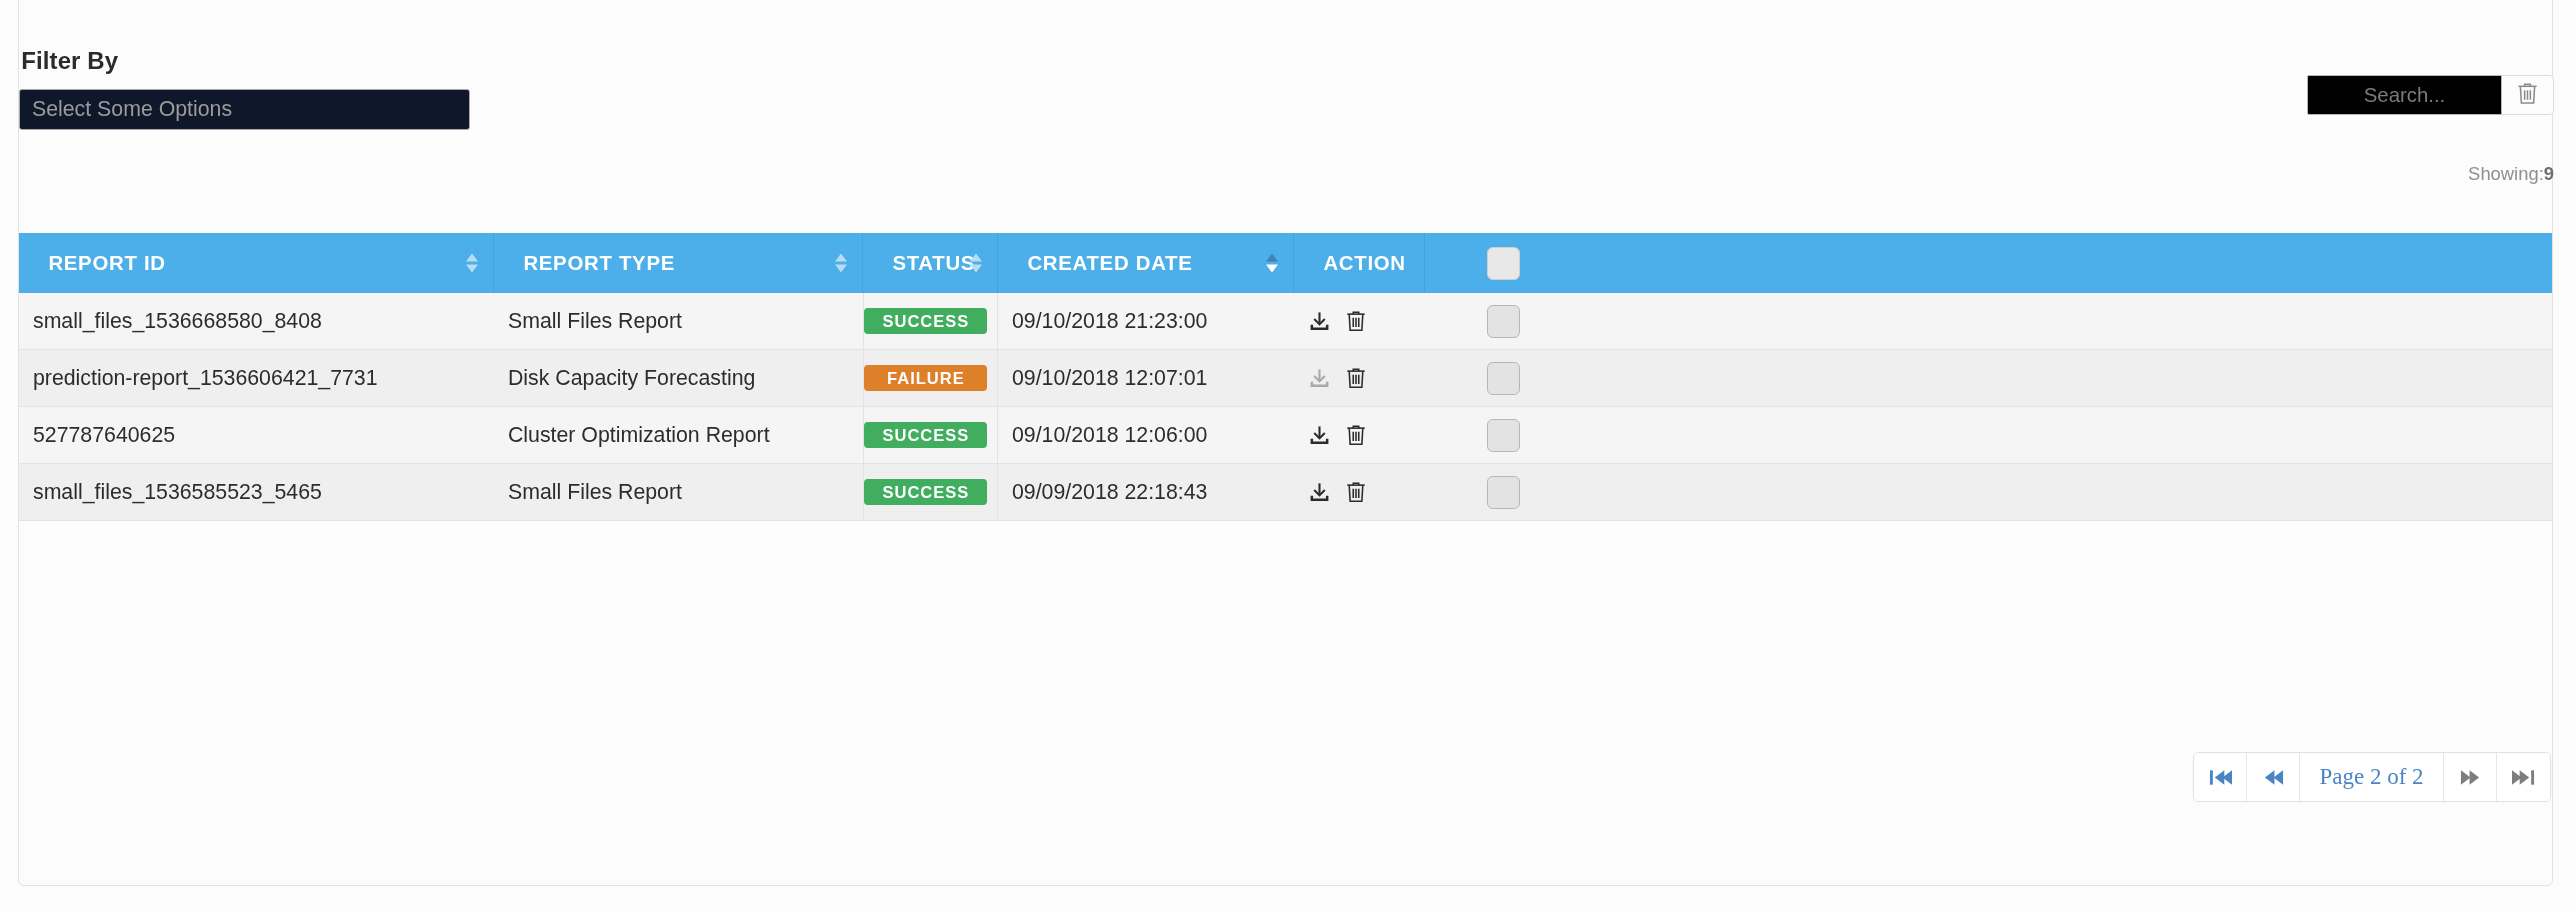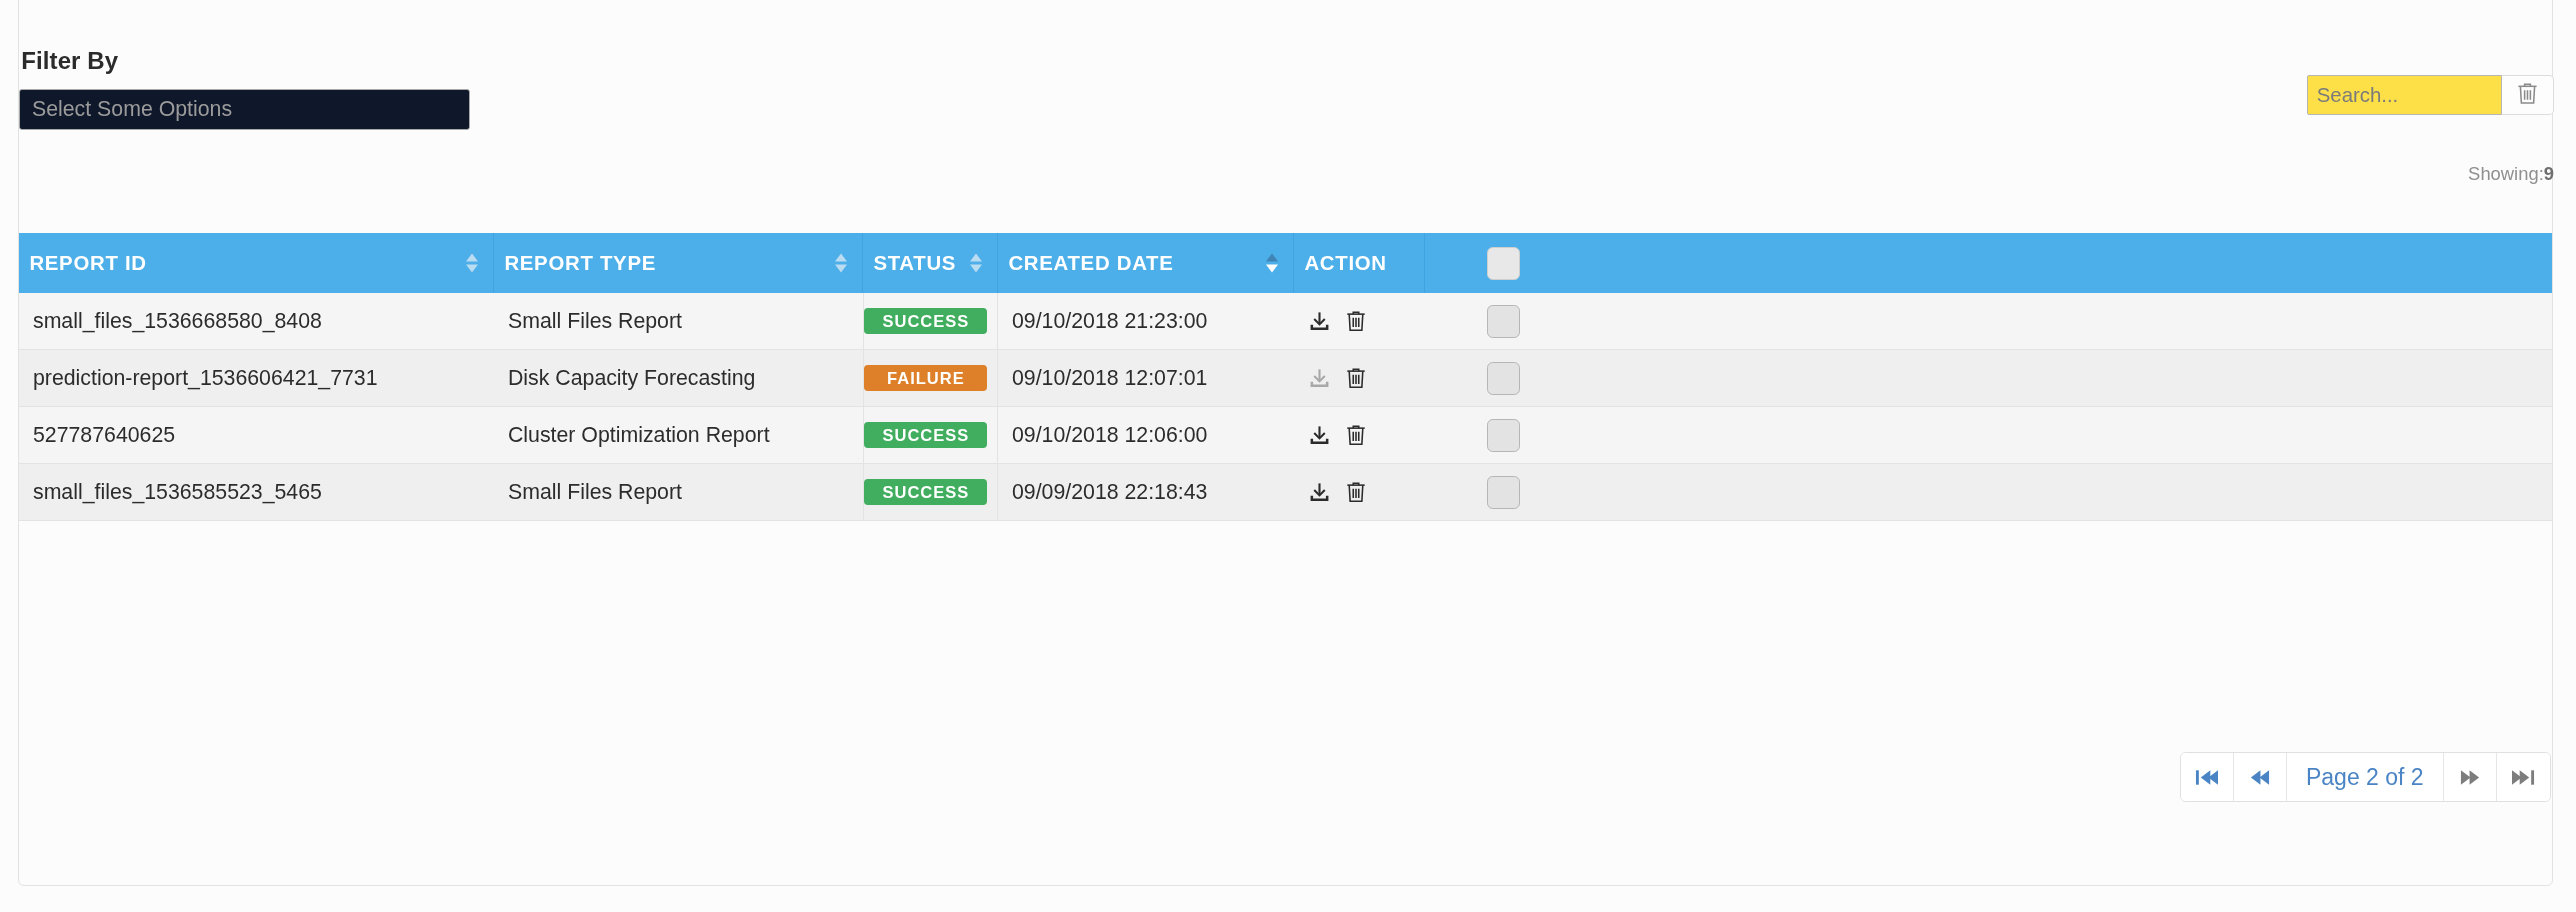--- a/index.html
+++ b/index.html
@@ -52,28 +52,29 @@
   }
 
   
   .search-block {
     position: absolute;
     right: 22px; top: 75px;
     display: flex; align-items: stretch;
   }
   .search-input {
     width: 195px; height: 40px;
-    background: #fde047;
+    background: #000000;
     border: 1px solid #b5b5b5;
     border-radius: 1.9px 0 0 1.9px;
     padding: 0 8.7px;
     font-size: 20.4px;
     font-family: "Liberation Sans", sans-serif;
     color: #7b7b7b;
     outline: none;
+    text-align: center;
   }
   .search-input::placeholder { color: #7b7b7b; }
   .search-clear {
     width: 52px; height: 40px;
     background: #fdfdfd;
     border: 1px solid #dcdcdc;
     border-left: none;
     border-radius: 0 4.8px 4.8px 0;
     display: flex; align-items: center; justify-content: center;
     cursor: pointer;
@@ -97,21 +98,21 @@
   }
   .trow { display: flex; width: 100%; }
 
   .thead { background: #4cafe9; height: 60px; }
   .th {
     display: flex; align-items: center;
     color: #ffffff;
     font-size: 20.4px;
     font-weight: bold;
     letter-spacing: 0.7px;
-    padding-left: 10px;
+    padding-left: 29px;
     position: relative;
     border-right: 1px solid #3fa5e2;
     cursor: pointer;
   }
   .th:last-child { border-right: none; }
   .sort {
     position: absolute;
     right: 13.6px; top: 50%;
     transform: translateY(-50%);
     width: 13.6px; height: 25px;
@@ -187,20 +188,21 @@
     border-right: 1px solid #e6e6e6;
     background: #fff;
     cursor: pointer;
   }
   .pg:last-child { border-right: none; }
   .pg.label {
     padding: 0 19.4px;
     color: #4a84c4;
     font-size: 23px;
     cursor: default;
+    font-family: Liberation Serif, serif;
   }
   .pg.disabled { cursor: default; }
 </style>
 </head>
 <body>
 
 <div class="page">
   <div class="card"></div>
 
   <div class="filter-block">

